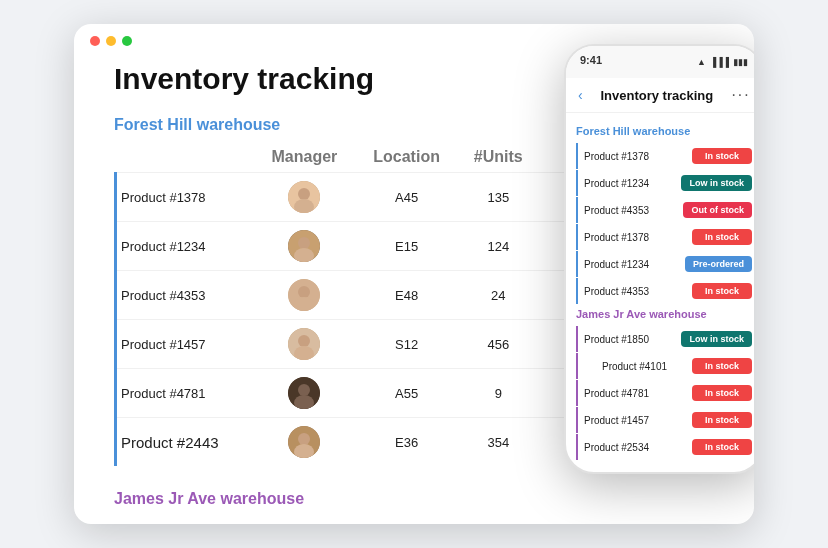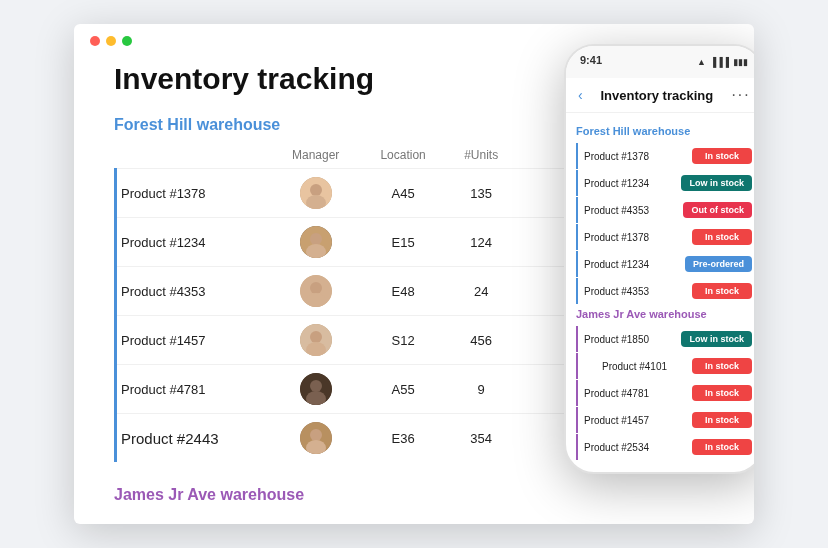--- a/index.html
+++ b/index.html
@@ -9,21 +9,21 @@
       align-items: center;
       justify-content: center;
       width: 828px;
       height: 548px;
       font-family: -apple-system, BlinkMacSystemFont, 'Segoe UI', sans-serif;
       overflow: hidden;
     }
 
     .desktop-window {
       background: white;
-      border-radius: 6px;
+      border-radius: 17px;
       box-shadow: 0 8px 40px rgba(0,0,0,0.18);
       width: 680px;
       height: 500px;
       position: relative;
       padding: 0;
       overflow: hidden;
     }
 
     .window-titlebar {
       display: flex;
@@ -69,22 +69,22 @@
       font-weight: 700;
       margin-bottom: 10px;
     }
 
     table {
       width: 100%;
       border-collapse: collapse;
     }
 
     thead th {
-      font-size: 12px;
-      font-weight: 400;
+      font-size: 16px;
+      font-weight: 700;
       color: #777;
       text-align: left;
       padding: 4px 8px 6px;
     }
     thead th.center { text-align: center; }
 
     tbody tr {
       border-left: 3px solid transparent;
     }
 

